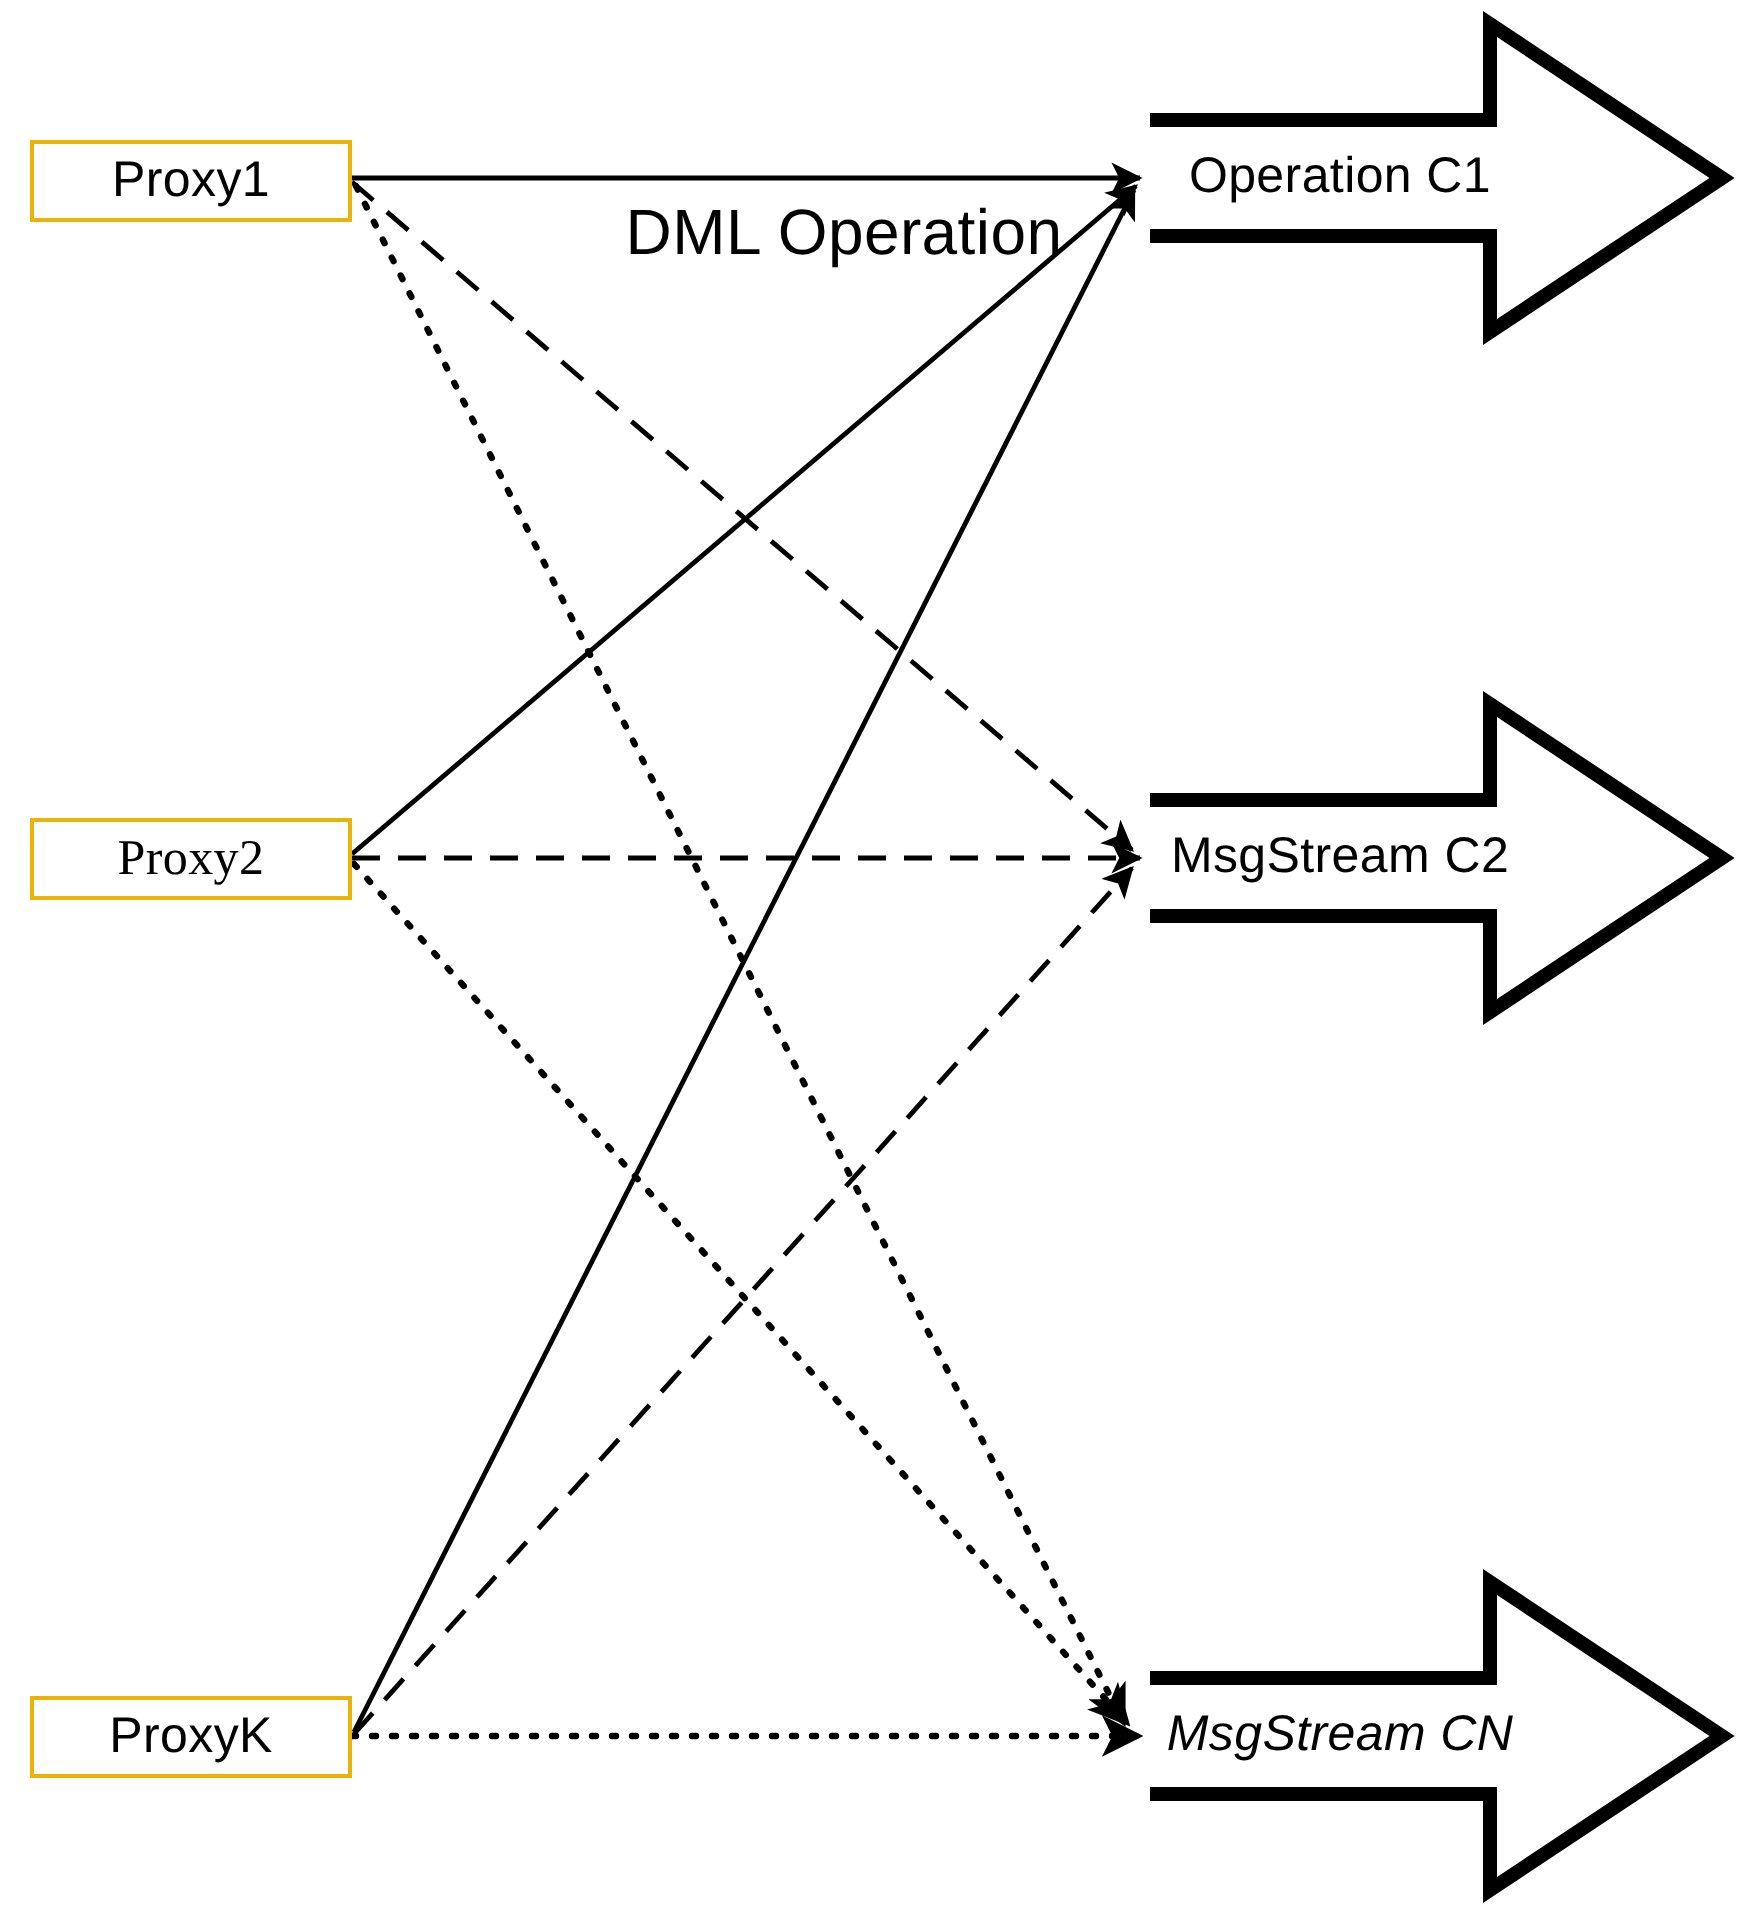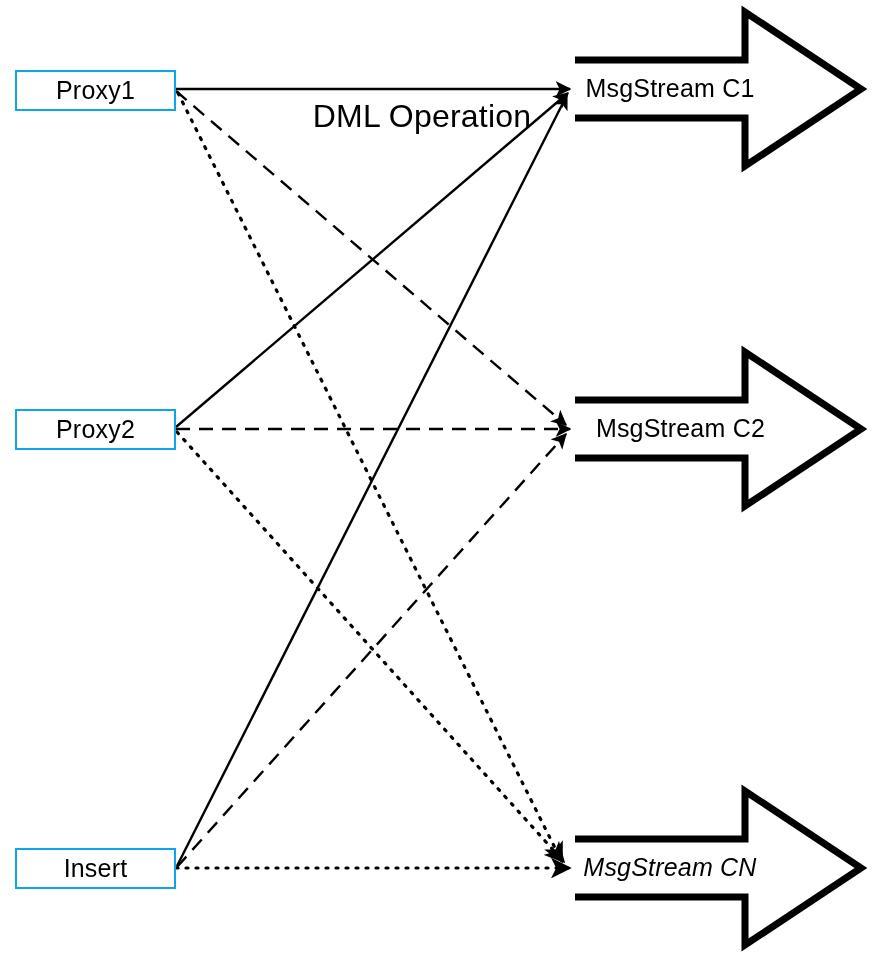--- a/index.html
+++ b/index.html
@@ -17,21 +17,21 @@
   }
   #wire-layer {
     position: absolute;
     left: 0; top: 0;
     width: 875px;
     height: 956px;
   }
   .node-box {
     position: absolute;
     box-sizing: border-box;
-    border: 2px solid #0ea5e9;
+    border: 2px solid #eab308;
     background: #ffffff;
     display: flex;
     align-items: center;
     justify-content: center;
     color: #000000;
     font-size: 25px;
     line-height: 1;
     letter-spacing: 0.2px;
   }
   .stream-label {
@@ -82,24 +82,24 @@
       </g>
   </svg>
 
   <div class="edge-caption" style="left: 277px; top: 22px; width: 290px;">
     <div>DML Operation</div>
   </div>
 
   <div class="node-box" style="left: 15px; top: 70px; width: 161px; height: 41px;">
     <span>Proxy1</span>
   </div>
-  <div class="node-box" style="left: 15px; top: 409px; width: 161px; height: 41px;">
+  <div class="node-box" style="left: 15px; top: 409px; width: 161px; height: 41px; font-family: Liberation Serif, serif;">
     <span>Proxy2</span>
   </div>
   <div class="node-box" style="left: 15px; top: 848px; width: 161px; height: 41px;">
-    <span>Insert</span>
+    <span>ProxyK</span>
   </div>
 
-  <div class="stream-label" style="left: 575px; width: 190px; top: 76px;">MsgStream C1</div>
-  <div class="stream-label" style="left: 575px; width: 190px; top: 416px; text-align: right;">MsgStream C2</div>
+  <div class="stream-label" style="left: 575px; width: 190px; top: 76px;">Operation C1</div>
+  <div class="stream-label" style="left: 575px; width: 190px; top: 416px;">MsgStream C2</div>
   <div class="stream-label" style="left: 575px; width: 190px; top: 855px; font-style: italic;">MsgStream CN</div>
 
 </div>
 
 </body></html>

